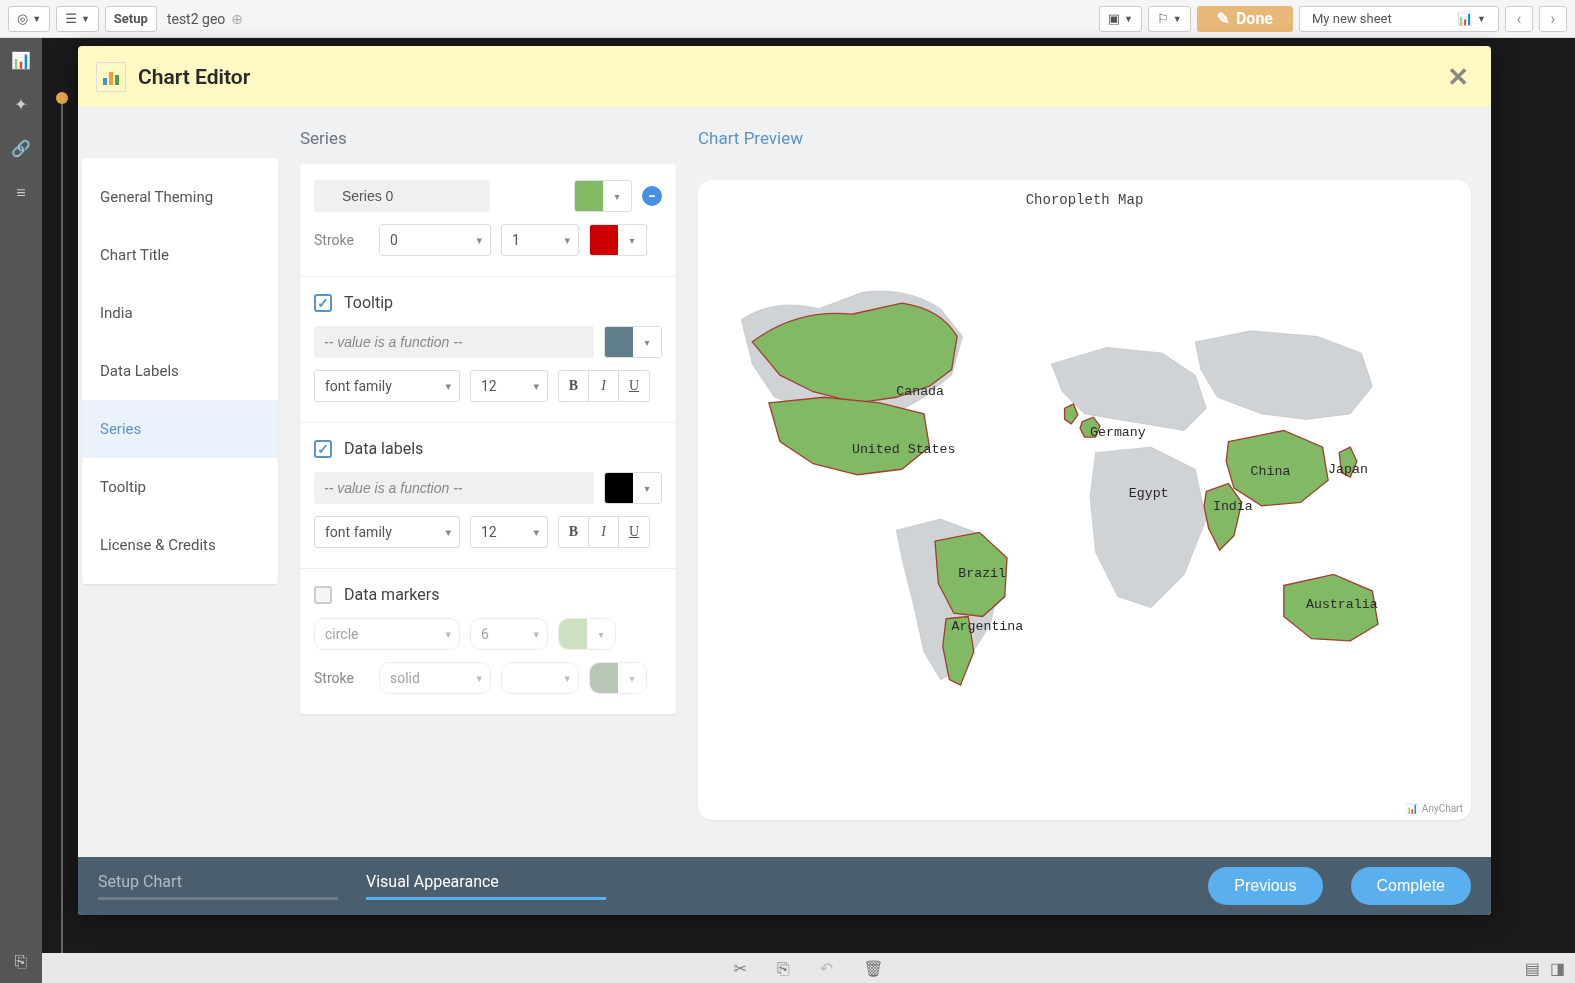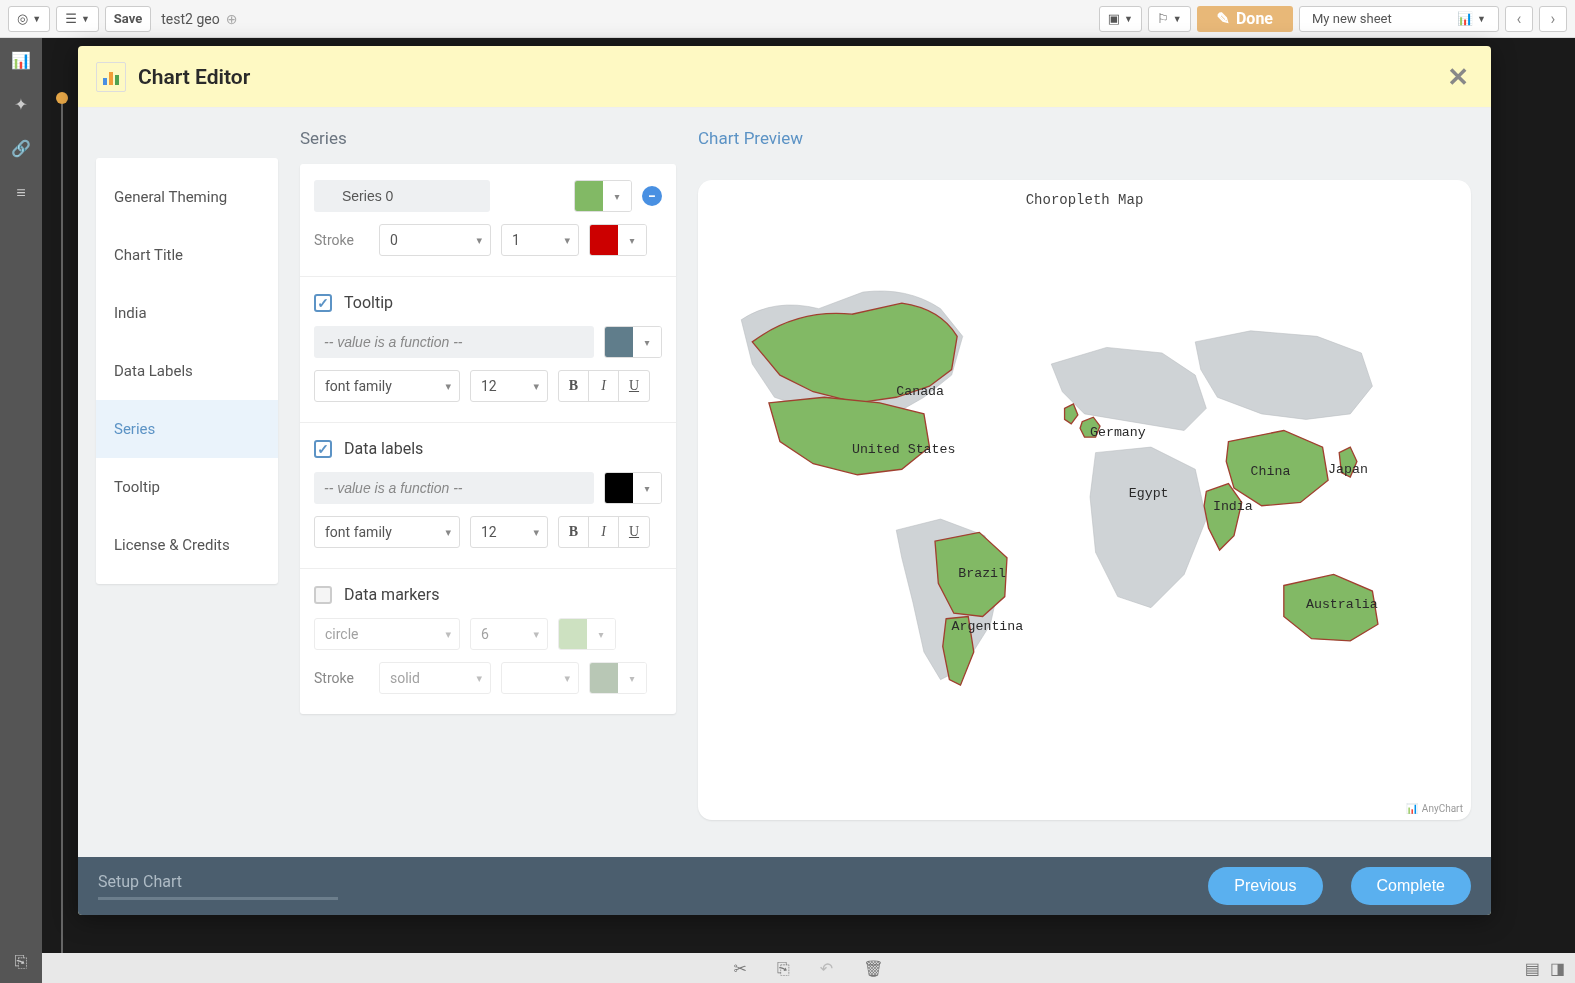--- a/index.html
+++ b/index.html
@@ -28,21 +28,21 @@
 
 
 .modal { position: absolute; left: 78px; top: 46px; right: 84px; bottom: 68px; background: #fef9c3; border-radius: 4px; box-shadow: 0 4px 24px rgba(0,0,0,0.4); display: flex; flex-direction: column; }
 .modal-header { height: 62px; display: flex; align-items: center; gap: 12px; padding: 0 18px; border-bottom: 1px solid #eee; }
 .chart-logo { width: 30px; height: 30px; display: flex; align-items: center; justify-content: center; border: 1px solid #ddd; border-radius: 2px; }
 .modal-title { font-size: 21px; font-weight: 600; color: #2a2a2a; }
 .modal-close { margin-left: auto; font-size: 26px; color: #888; cursor: pointer; padding: 0 4px; font-weight: bold; }
 .modal-body { flex: 1; background: #eff1f2; display: flex; padding: 0; overflow: hidden; }
 
 
-.tabs-col { width: 200px; padding: 50px 0 0 18px; }
+.tabs-col { width: 200px; padding: 50px 0 0 4px; }
 .tabs-box { background: #fff; border-radius: 3px; box-shadow: 0 1px 2px rgba(0,0,0,0.08); padding: 10px 0; }
 .tab-item { padding: 20px 18px; font-size: 15px; color: #555; cursor: pointer; }
 .tab-item.active { background: #eaf3fb; color: #5c93c5; }
 
 
 .settings-col { width: 410px; padding: 20px 12px 0 22px; }
 .settings-title { font-size: 17px; color: #6b7580; margin-bottom: 16px; }
 .settings-card { background: #fff; border-radius: 3px; box-shadow: 0 1px 2px rgba(0,0,0,0.08); }
 .card-section { padding: 16px 14px; border-bottom: 1px solid #eee; }
 .card-section:last-child { border-bottom: none; }
@@ -62,21 +62,21 @@
 .sel::after { content: "▾"; position: absolute; right: 8px; color: #888; font-size: 11px; }
 .checkbox-row { display: flex; align-items: center; gap: 12px; margin-bottom: 14px; }
 .chk { width: 18px; height: 18px; border: 2px solid #5c93c5; border-radius: 3px; display: flex; align-items: center; justify-content: center; }
 .chk.checked::after { content: "✓"; color: #5c93c5; font-weight: bold; font-size: 14px; }
 .chk.empty { border-color: #ccc; background: #f5f5f5; }
 .check-label { font-size: 16px; color: #444; }
 .stylebtns { display: flex; border: 1px solid #ddd; border-radius: 3px; overflow: hidden; }
 .stylebtn { width: 30px; height: 30px; display: flex; align-items: center; justify-content: center; font-size: 14px; color: #555; cursor: pointer; border-right: 1px solid #ddd; font-family: Georgia, serif; }
 .stylebtn:last-child { border-right: none; }
 .val-input { background: #eef0f2; border: none; border-radius: 3px; height: 32px; padding: 0 10px; font-size: 14px; color: #888; flex: 1; font-style: italic; }
-.disabled .sel, .disabled .color-chip-wrap { opacity: 0.55; }
+.disabled .sel, .disabled .color-chip-wrap { opacity: 0.55; border-radius: 10px; }
 
 
 .preview-col { flex: 1; padding: 20px 20px 0 10px; }
 .preview-title { font-size: 17px; color: #5c93c5; margin-bottom: 32px; }
 .preview-box { background: #fff; border-radius: 14px; box-shadow: 0 1px 2px rgba(0,0,0,0.08); position: relative; height: 640px; }
 .map-title { text-align: center; font-family: "Courier New", monospace; font-size: 14px; color: #444; padding-top: 12px; }
 .map-area { position: absolute; top: 36px; left: 10px; right: 10px; bottom: 20px; }
 .map-svg { width: 100%; height: 100%; }
 .credit { position: absolute; right: 8px; bottom: 6px; font-size: 10px; color: #999; display: flex; align-items: center; gap: 3px; }
 .map-label { font-family: "Courier New", monospace; font-size: 12px; fill: #2a2a2a; }
@@ -94,21 +94,21 @@
 .bottom-bar { position: absolute; left: 42px; right: 0; bottom: 0; height: 30px; background: #e8e8e8; display: flex; align-items: center; justify-content: center; gap: 30px; }
 .bottom-icon { color: #777; cursor: pointer; }
 .bottom-right { position: absolute; right: 10px; display: flex; gap: 10px; align-items: center; }
 </style>
 </head>
 <body>
 
 <div class="top-toolbar">
   <div class="toolbar-btn">◎ <span style="font-size:9px">▼</span></div>
   <div class="toolbar-btn">☰ <span style="font-size:9px">▼</span></div>
-  <div class="toolbar-btn save">Save</div>
+  <div class="toolbar-btn save">Setup</div>
   <span class="doc-title">test2 geo</span>
   <span style="color:#aaa; font-size:14px;">⊕</span>
   <div class="toolbar-spacer"></div>
   <div class="toolbar-btn">▣ <span style="font-size:9px">▼</span></div>
   <div class="toolbar-btn">⚐ <span style="font-size:9px">▼</span></div>
   <div class="done-btn">
     <span>✎</span>
     <span>Done</span>
   </div>
   <div class="sheet-name">
@@ -319,20 +319,24 @@
       </div>
     </div>
 
   </div>
 
   <div class="steps-bar">
     <div class="step">
       <span>Setup Chart</span>
       <div class="step-line"></div>
     </div>
+    <div class="step active">
+      <span>Visual Appearance</span>
+      <div class="step-line"></div>
+    </div>
     <div class="steps-spacer"></div>
     <button class="step-btn">Previous</button>
     <button class="step-btn">Complete</button>
   </div>
 </div>
 
 <div class="bottom-bar">
   <span class="bottom-icon">✂</span>
   <span class="bottom-icon">⎘</span>
   <span class="bottom-icon" style="opacity:.4">↶</span>

